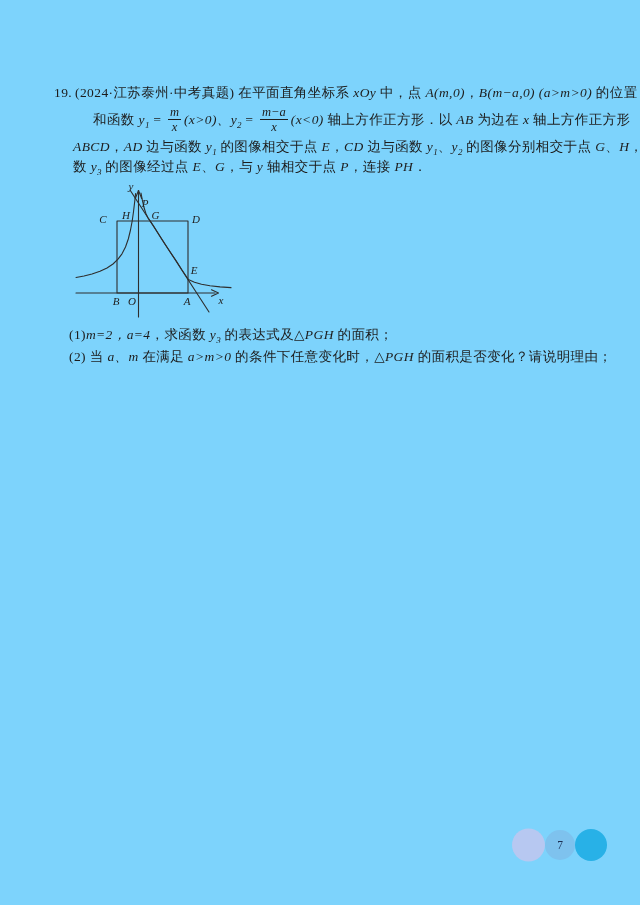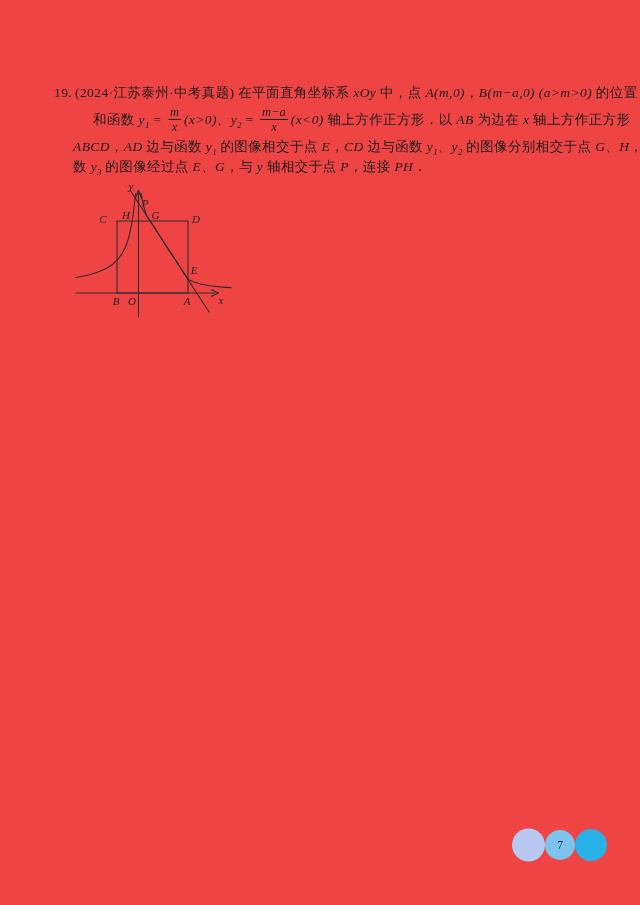--- a/index.html
+++ b/index.html
@@ -1,17 +1,17 @@
 <!DOCTYPE html>
 <html><head>
 <meta charset="utf-8">
 <style>
   html,body{margin:0;padding:0;background:#ffffff;}
   .page{
-    position:relative;width:640px;height:905px;background:#ef4444;
+    position:relative;width:640px;height:905px;background:#7dd3fc;
     font-family:"Liberation Serif","DejaVu Serif",serif;
     color:#1d1d1d;font-size:13.5px;overflow:hidden;
   }
   .tline{position:absolute;white-space:nowrap;letter-spacing:.4px;line-height:15px;}
   .it{font-style:italic;}
   sub{font-size:9px;font-style:italic;letter-spacing:0;}
   .qnum{margin-right:3px;}
   
   #intro-line-2{height:32px;line-height:31px;margin-left:20px;}
   .frac{
@@ -87,21 +87,27 @@
       <text class="fig-label" x="112" y="124.5" text-anchor="middle">A</text>
       <text class="fig-label" x="28" y="43" text-anchor="middle">C</text>
       <text class="fig-label" x="121" y="42.5" text-anchor="middle">D</text>
       <text class="fig-label" x="51" y="39" text-anchor="middle">H</text>
       <text class="fig-label" x="80.5" y="39" text-anchor="middle">G</text>
       <text class="fig-label" x="70" y="26.5" text-anchor="middle">P</text>
       <text class="fig-label" x="119" y="94" text-anchor="middle">E</text>
     </svg>
   </div>
 
+  <div class="tline" style="left:69px;top:327px;">
+    <span>(1)</span><span class="it">m=2，a=4</span><span>，求函数 </span><span class="it">y</span><sub>3</sub><span> 的表达式及</span><span>△</span><span class="it">PGH</span><span> 的面积；</span>
+  </div>
 
+  <div class="tline" style="left:69px;top:349px;">
+    <span>(2)</span><span> 当 </span><span class="it">a、m</span><span> 在满足 </span><span class="it">a&gt;m&gt;0</span><span> 的条件下任意变化时，</span><span>△</span><span class="it">PGH</span><span> 的面积是否变化？请说明理由；</span>
+  </div>
 
 
   <div id="footer-dots">
     <svg width="110" height="44" viewBox="0 0 110 44">
       <circle cx="23.5" cy="22" r="16.5" fill="#b7c8f1"></circle>
       <circle cx="55" cy="22" r="15" fill="#7ec2ee"></circle>
       <circle cx="86" cy="22" r="16" fill="#28b1e7"></circle>
       <text class="page-num-text" x="55" y="26" text-anchor="middle">7</text>
     </svg>
   </div>

